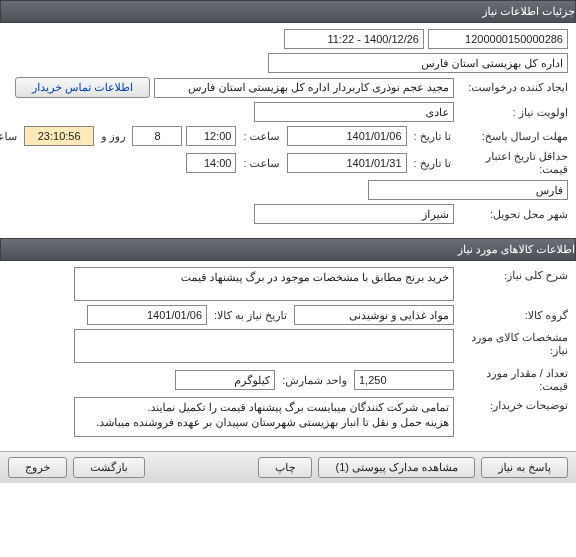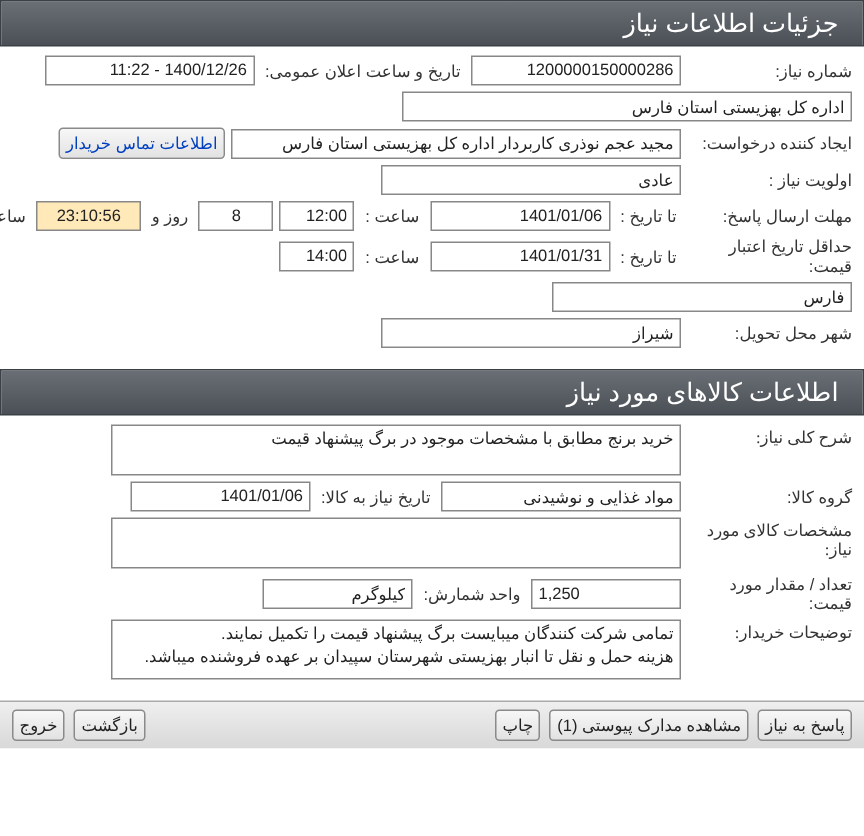--- a/index.html
+++ b/index.html
@@ -6,22 +6,22 @@
   body {
     font-family: Tahoma, Arial, sans-serif;
     font-size: 11px;
     background: #fff;
     width: 576px;
     direction: rtl;
   }
   .section-header {
     background: linear-gradient(to bottom, #6a6f75, #4a5055);
     color: #fff;
-    padding: 4px 16px;
-    font-size: 17px;
+    padding: 4px 0;
+    font-size: 11px;
     border: 1px solid #3a4045;
   }
   .form-area {
     padding: 6px 8px 10px 8px;
   }
   .row {
     display: flex;
     align-items: center;
     margin-bottom: 4px;
     gap: 4px;
@@ -58,21 +58,21 @@
   .w-160 { width: 160px; }
   .w-140 { width: 140px; }
   .w-120 { width: 120px; }
   .w-100 { width: 100px; }
   .w-70  { width: 70px; }
   .w-50  { width: 50px; }
   .btn {
     background: linear-gradient(to bottom, #f7f7f7, #e2e2e2);
     border: 1px solid #8a8a8a;
     border-radius: 3px;
-    padding: 3px 4px;
+    padding: 3px 16px;
     font-family: Tahoma, Arial, sans-serif;
     font-size: 11px;
     cursor: pointer;
     color: #222;
   }
   .btn-blue {
     color: #0040c0;
   }
   .footer-bar {
     background: linear-gradient(to bottom, #efefef, #d8d8d8);
@@ -89,23 +89,21 @@
 </head>
 <body>
 
 <div class="section-header">
   <span>جزئیات اطلاعات نیاز</span>
 </div>
 
 <div class="form-area">
 
   <div class="row">
-    <span class="label">شماره نیاز:</span>
     <input class="field w-140" value="1200000150000286" style="">
-    <span class="label-sm">تاریخ و ساعت اعلان عمومی:</span>
     <input class="field w-140" value="1400/12/26 - 11:22" style="">
   </div>
 
   <div class="row">
     <input class="field w-300" value="اداره کل بهزیستی استان فارس" style="">
   </div>
 
   <div class="row">
     <span class="label">ایجاد کننده درخواست:</span>
     <input class="field w-300" value="مجید عجم نوذری کاربردار اداره کل بهزیستی استان فارس" style="">

